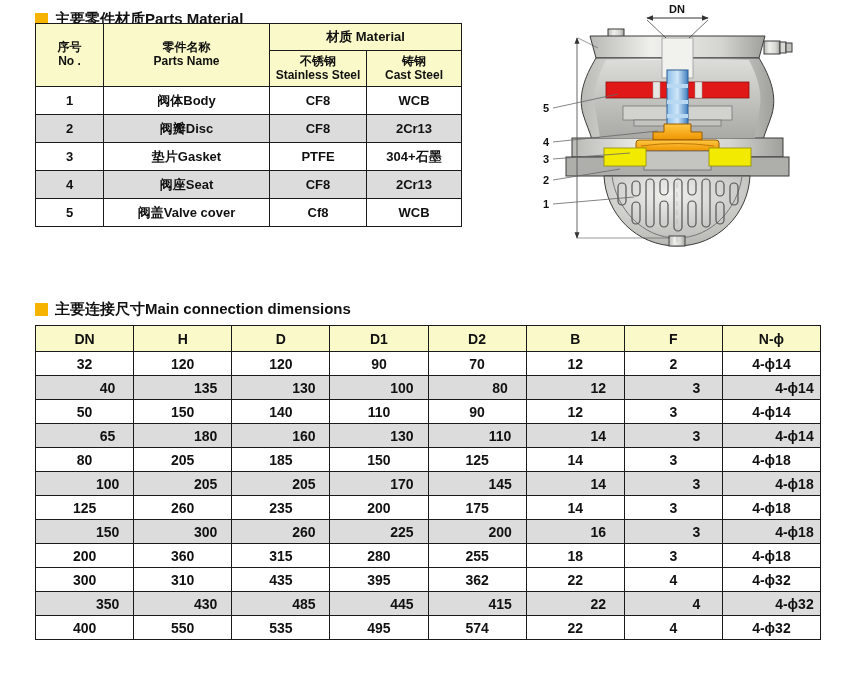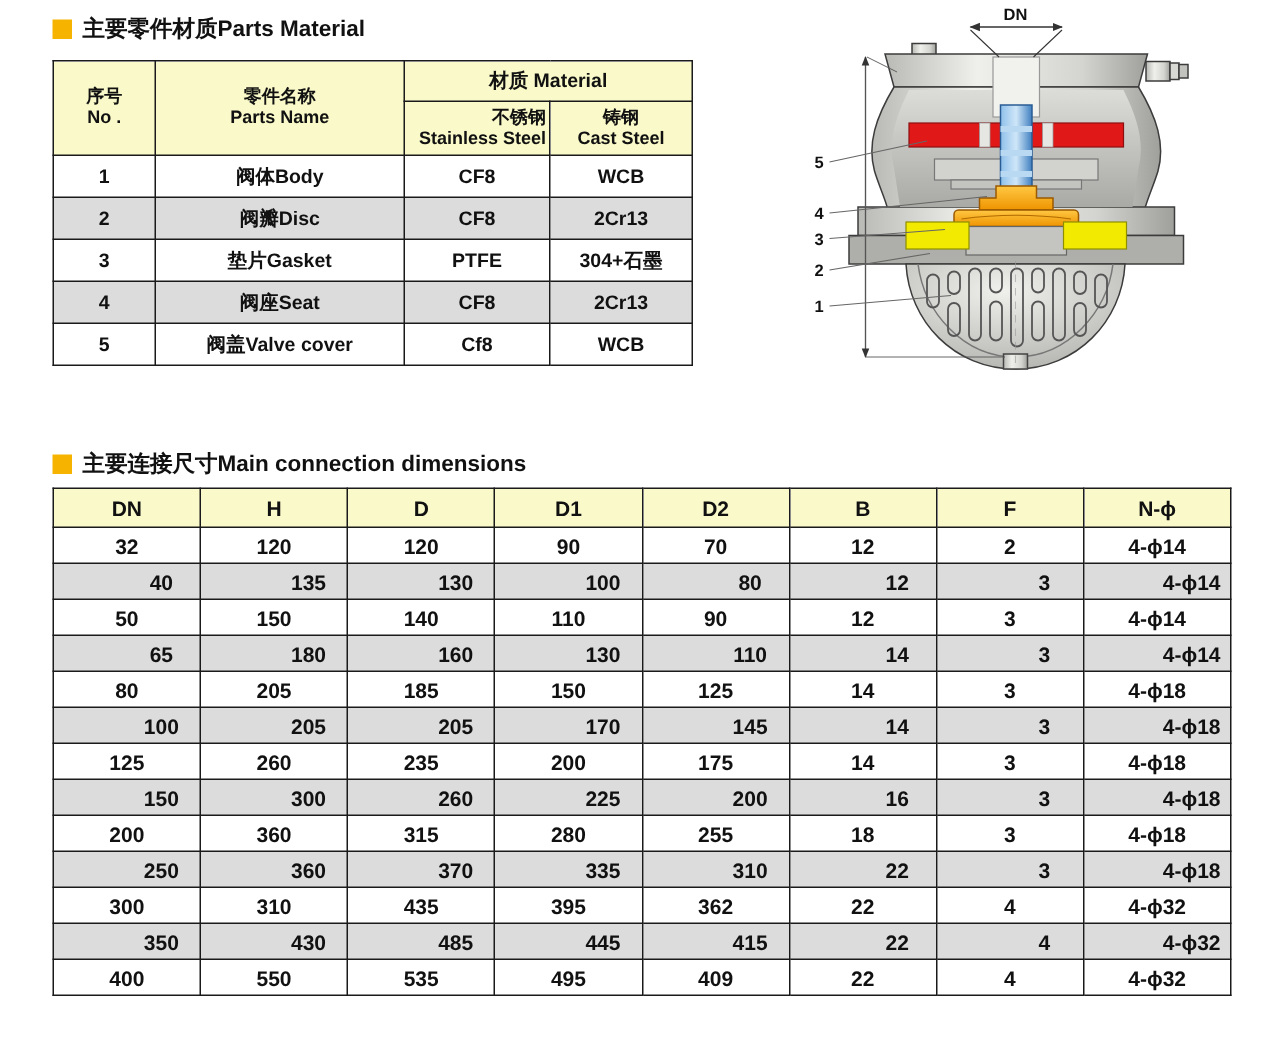--- a/index.html
+++ b/index.html
@@ -8,21 +8,21 @@
 
   .section-title { position:absolute; display:flex; align-items:center; gap:7px;
     font-size:15px; font-weight:bold; color:#111; }
   .bullet { width:13px; height:13px; background:#f6b400; display:inline-block; }
 
   table { border-collapse:collapse; table-layout:fixed; }
   th, td { border:1px solid #1a1a1a; text-align:center; vertical-align:middle;
     color:#111; padding:0 2px; overflow:hidden; }
 
   
-  .parts-table { position:absolute; left:35px; top:40px; width:426px; }
+  .parts-table { position:absolute; left:35px; top:23px; width:426px; }
   .parts-table th { background:#f9f9c9; font-weight:bold; font-size:13px; line-height:1.15; }
   .parts-table td { font-size:13px; font-weight:bold; height:28px; background:#fff; }
   .parts-table tr.alt td { background:#dcdcdc; }
   .hdr-sub { display:block; font-size:12px; }
 
   
   .dims-table { position:absolute; left:35px; top:325px; width:786px; }
   .dims-table th { background:#f9f9c9; font-weight:bold; font-size:14px; height:26px; }
   .dims-table td { font-size:14px; font-weight:bold; height:24px; background:#fff; }
   .dims-table tr.alt td { background:#dcdcdc;padding-left:48px; }
@@ -56,21 +56,21 @@
         </th>
         <th rowspan="2">
           <span class="hdr-sub">零件名称</span>
           <span class="hdr-sub">Parts Name</span>
         </th>
         <th colspan="2" style="height:27px;">
           <span>材质 Material</span>
         </th>
       </tr>
       <tr>
-        <th style="height:36px;text-align:right;">
+        <th style="height:36px;">
           <span class="hdr-sub">不锈钢</span>
           <span class="hdr-sub">Stainless Steel</span>
         </th>
         <th>
           <span class="hdr-sub">铸钢</span>
           <span class="hdr-sub">Cast Steel</span>
         </th>
       </tr>
     </thead>
     <tbody>
@@ -336,30 +336,20 @@
         <tr>
           <td>200</td>
           <td>360</td>
           <td>315</td>
           <td>280</td>
           <td>255</td>
           <td>18</td>
           <td>3</td>
           <td>4-ϕ18</td>
         </tr>
-        <tr class="alt">
-          <td>250</td>
-          <td>360</td>
-          <td>370</td>
-          <td>335</td>
-          <td>310</td>
-          <td>22</td>
-          <td>3</td>
-          <td>4-ϕ18</td>
-        </tr>
         <tr>
           <td>300</td>
           <td>310</td>
           <td>435</td>
           <td>395</td>
           <td>362</td>
           <td>22</td>
           <td>4</td>
           <td>4-ϕ32</td>
         </tr>
@@ -371,21 +361,21 @@
           <td>415</td>
           <td>22</td>
           <td>4</td>
           <td>4-ϕ32</td>
         </tr>
         <tr>
           <td>400</td>
           <td>550</td>
           <td>535</td>
           <td>495</td>
-          <td>409</td>
+          <td>574</td>
           <td>22</td>
           <td>4</td>
           <td>4-ϕ32</td>
         </tr>
       </tbody>
   </table>
 
 </div>
 
 </body></html>

